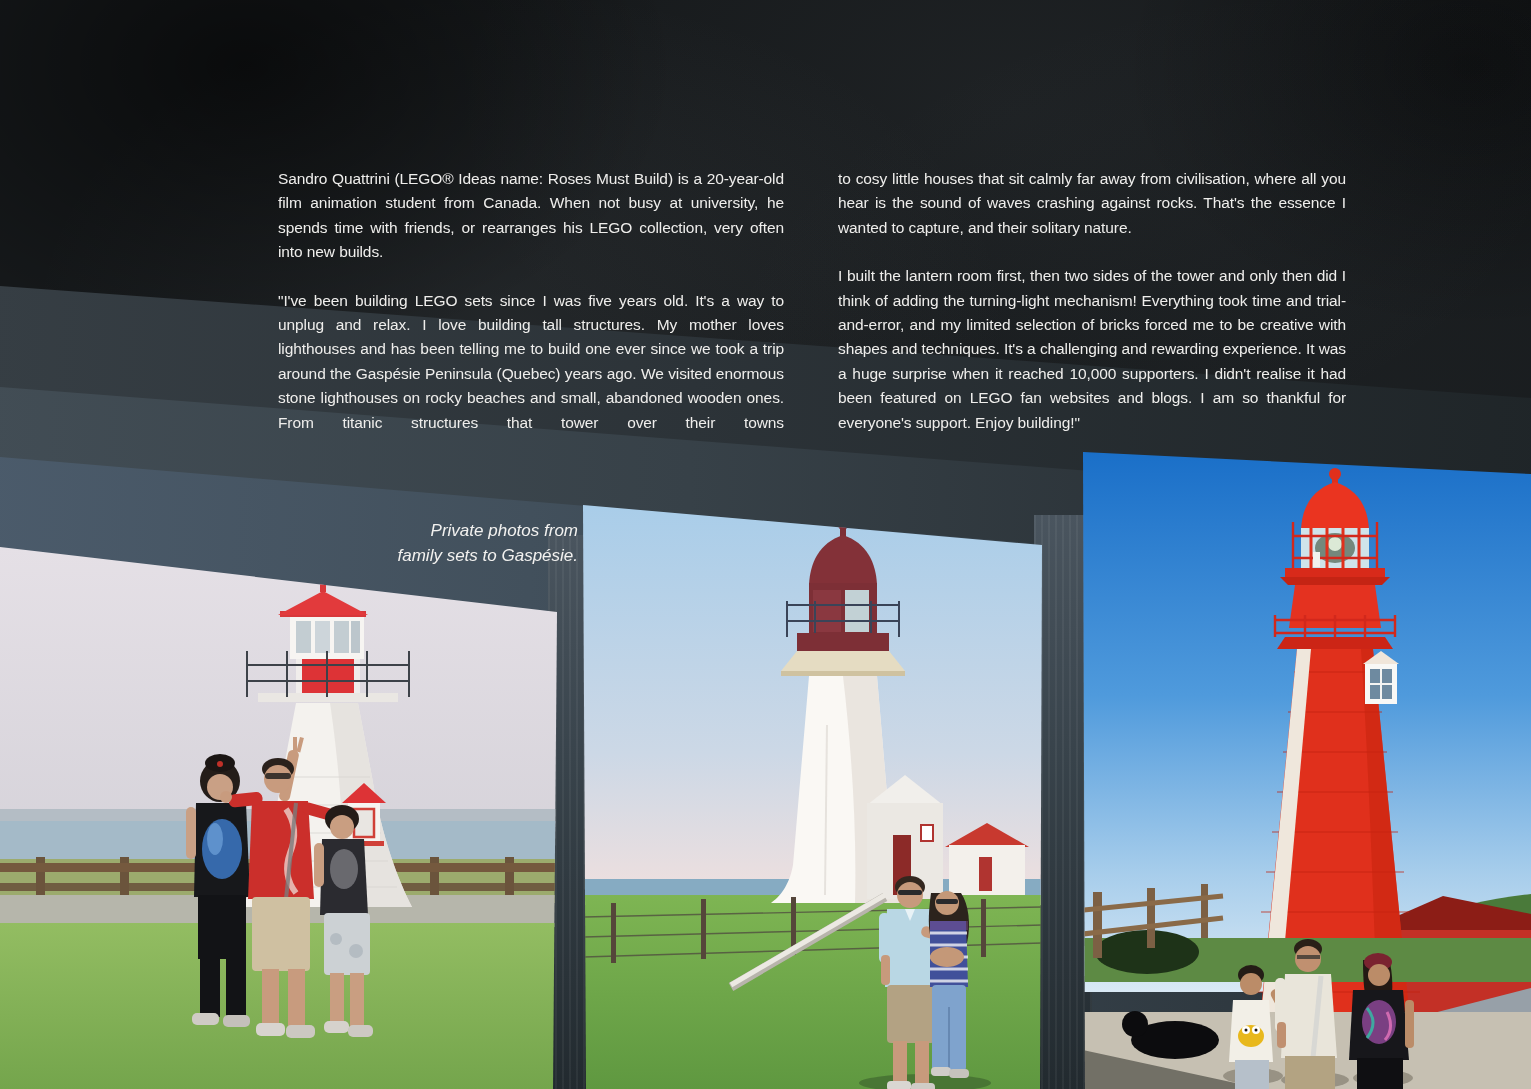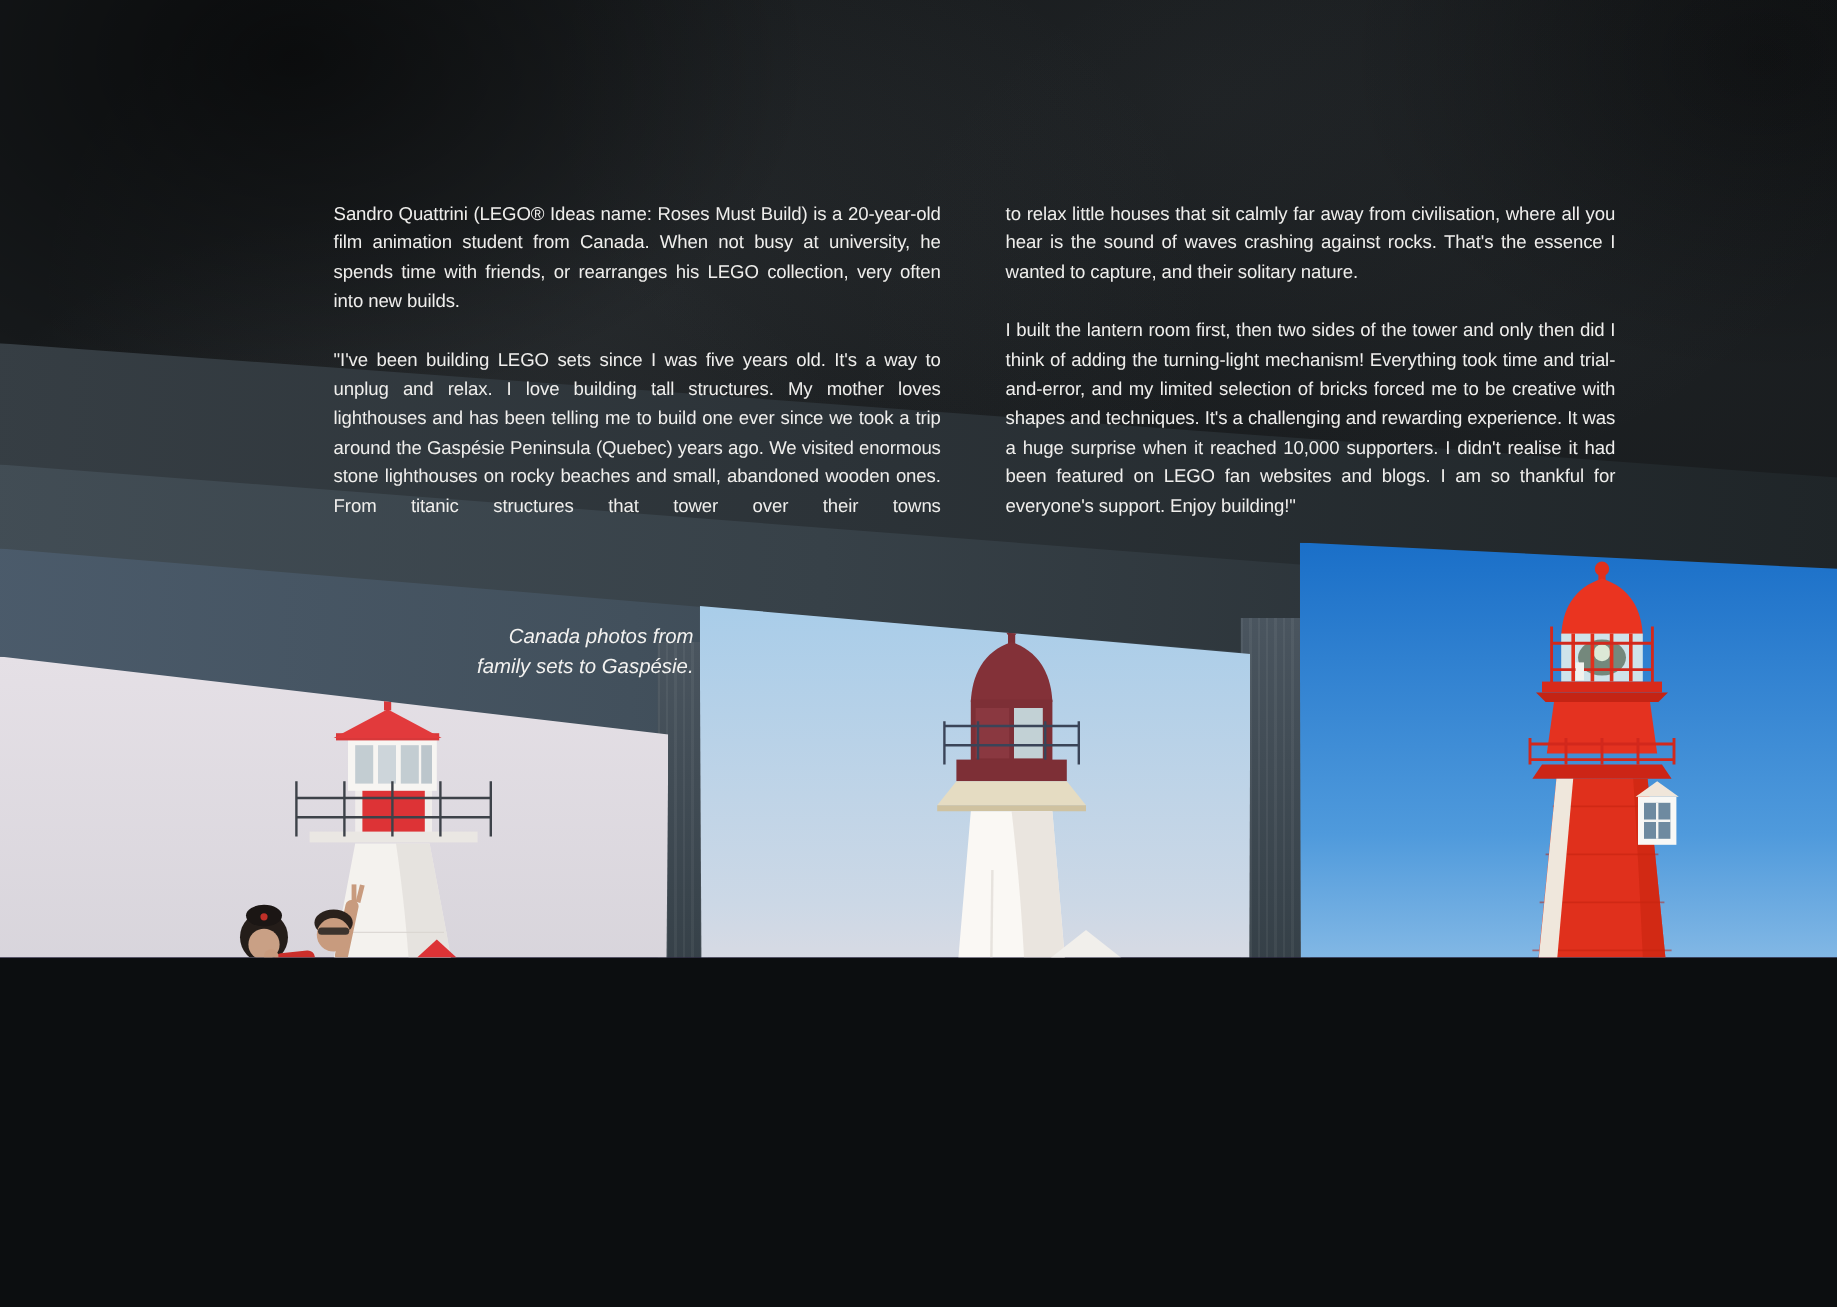--- a/index.html
+++ b/index.html
@@ -1,16 +1,16 @@
 <!DOCTYPE html>
 <html><head>
 <meta charset="utf-8">
 <style>
   html,body{margin:0;padding:0;background:#0c0e10;}
-  .page{position:relative;width:1531px;height:798px;overflow:hidden;
+  .page{position:relative;width:1531px;height:1089px;overflow:hidden;
         background:#4c1d95;font-family:"Liberation Sans",sans-serif;}
   
   .smoke{position:absolute;inset:0;
     background:
       radial-gradient(620px 420px at 16% 6%, rgba(0,0,0,0.55), rgba(0,0,0,0) 70%),
       radial-gradient(700px 480px at 34% 30%, rgba(150,160,168,0.10), rgba(0,0,0,0) 70%),
       radial-gradient(800px 520px at 66% 10%, rgba(140,150,158,0.07), rgba(0,0,0,0) 70%),
       radial-gradient(620px 460px at 22% 62%, rgba(160,170,180,0.10), rgba(0,0,0,0) 70%),
       radial-gradient(900px 600px at 88% 38%, rgba(120,132,142,0.06), rgba(0,0,0,0) 72%),
       radial-gradient(500px 380px at 96% 6%, rgba(0,0,0,0.45), rgba(0,0,0,0) 70%),
@@ -59,26 +59,26 @@
   <div class="band band-b"></div>
   <div class="band band-c"></div>
   <div class="gap gap-1"></div>
   <div class="gap gap-2"></div>
 
   <div class="col col-left">
     <p>Sandro Quattrini (LEGO® Ideas name: Roses Must Build) is a 20-year-old film animation student from Canada. When not busy at university, he spends time with friends, or rearranges his LEGO collection, very often into new builds.</p>
     <p class="cont">"I've been building LEGO sets since I was five years old. It's a way to unplug and relax. I love building tall structures. My mother loves lighthouses and has been telling me to build one ever since we took a trip around the Gaspésie Peninsula (Quebec) years ago. We visited enormous stone lighthouses on rocky beaches and small, abandoned wooden ones. From titanic structures that tower over their towns</p>
   </div>
   <div class="col col-right">
-    <p>to relax little houses that sit calmly far away from civilisation, where all you hear is the sound of waves crashing against rocks. That's the essence I wanted to capture, and their solitary nature.</p>
+    <p>to cosy little houses that sit calmly far away from civilisation, where all you hear is the sound of waves crashing against rocks. That's the essence I wanted to capture, and their solitary nature.</p>
     <p>I built the lantern room first, then two sides of the tower and only then did I think of adding the turning-light mechanism! Everything took time and trial-and-error, and my limited selection of bricks forced me to be creative with shapes and techniques. It's a challenging and rewarding experience. It was a huge surprise when it reached 10,000 supporters. I didn't realise it had been featured on LEGO fan websites and blogs. I am so thankful for everyone's support. Enjoy building!"</p>
   </div>
 
   <div class="caption">
-    <span>Canada photos from</span><br>
+    <span>Private photos from</span><br>
     <span>family sets to Gaspésie.</span>
   </div>
 
   <div class="photo photo-left">
   <svg viewBox="0 0 557 542" preserveAspectRatio="none">
     <defs>
       <linearGradient id="lsky" x1="0" y1="0" x2="0" y2="1">
         <stop offset="0" stop-color="#e5e0e6"></stop>
             <stop offset="1" stop-color="#d6d3da"></stop>
       </linearGradient>

